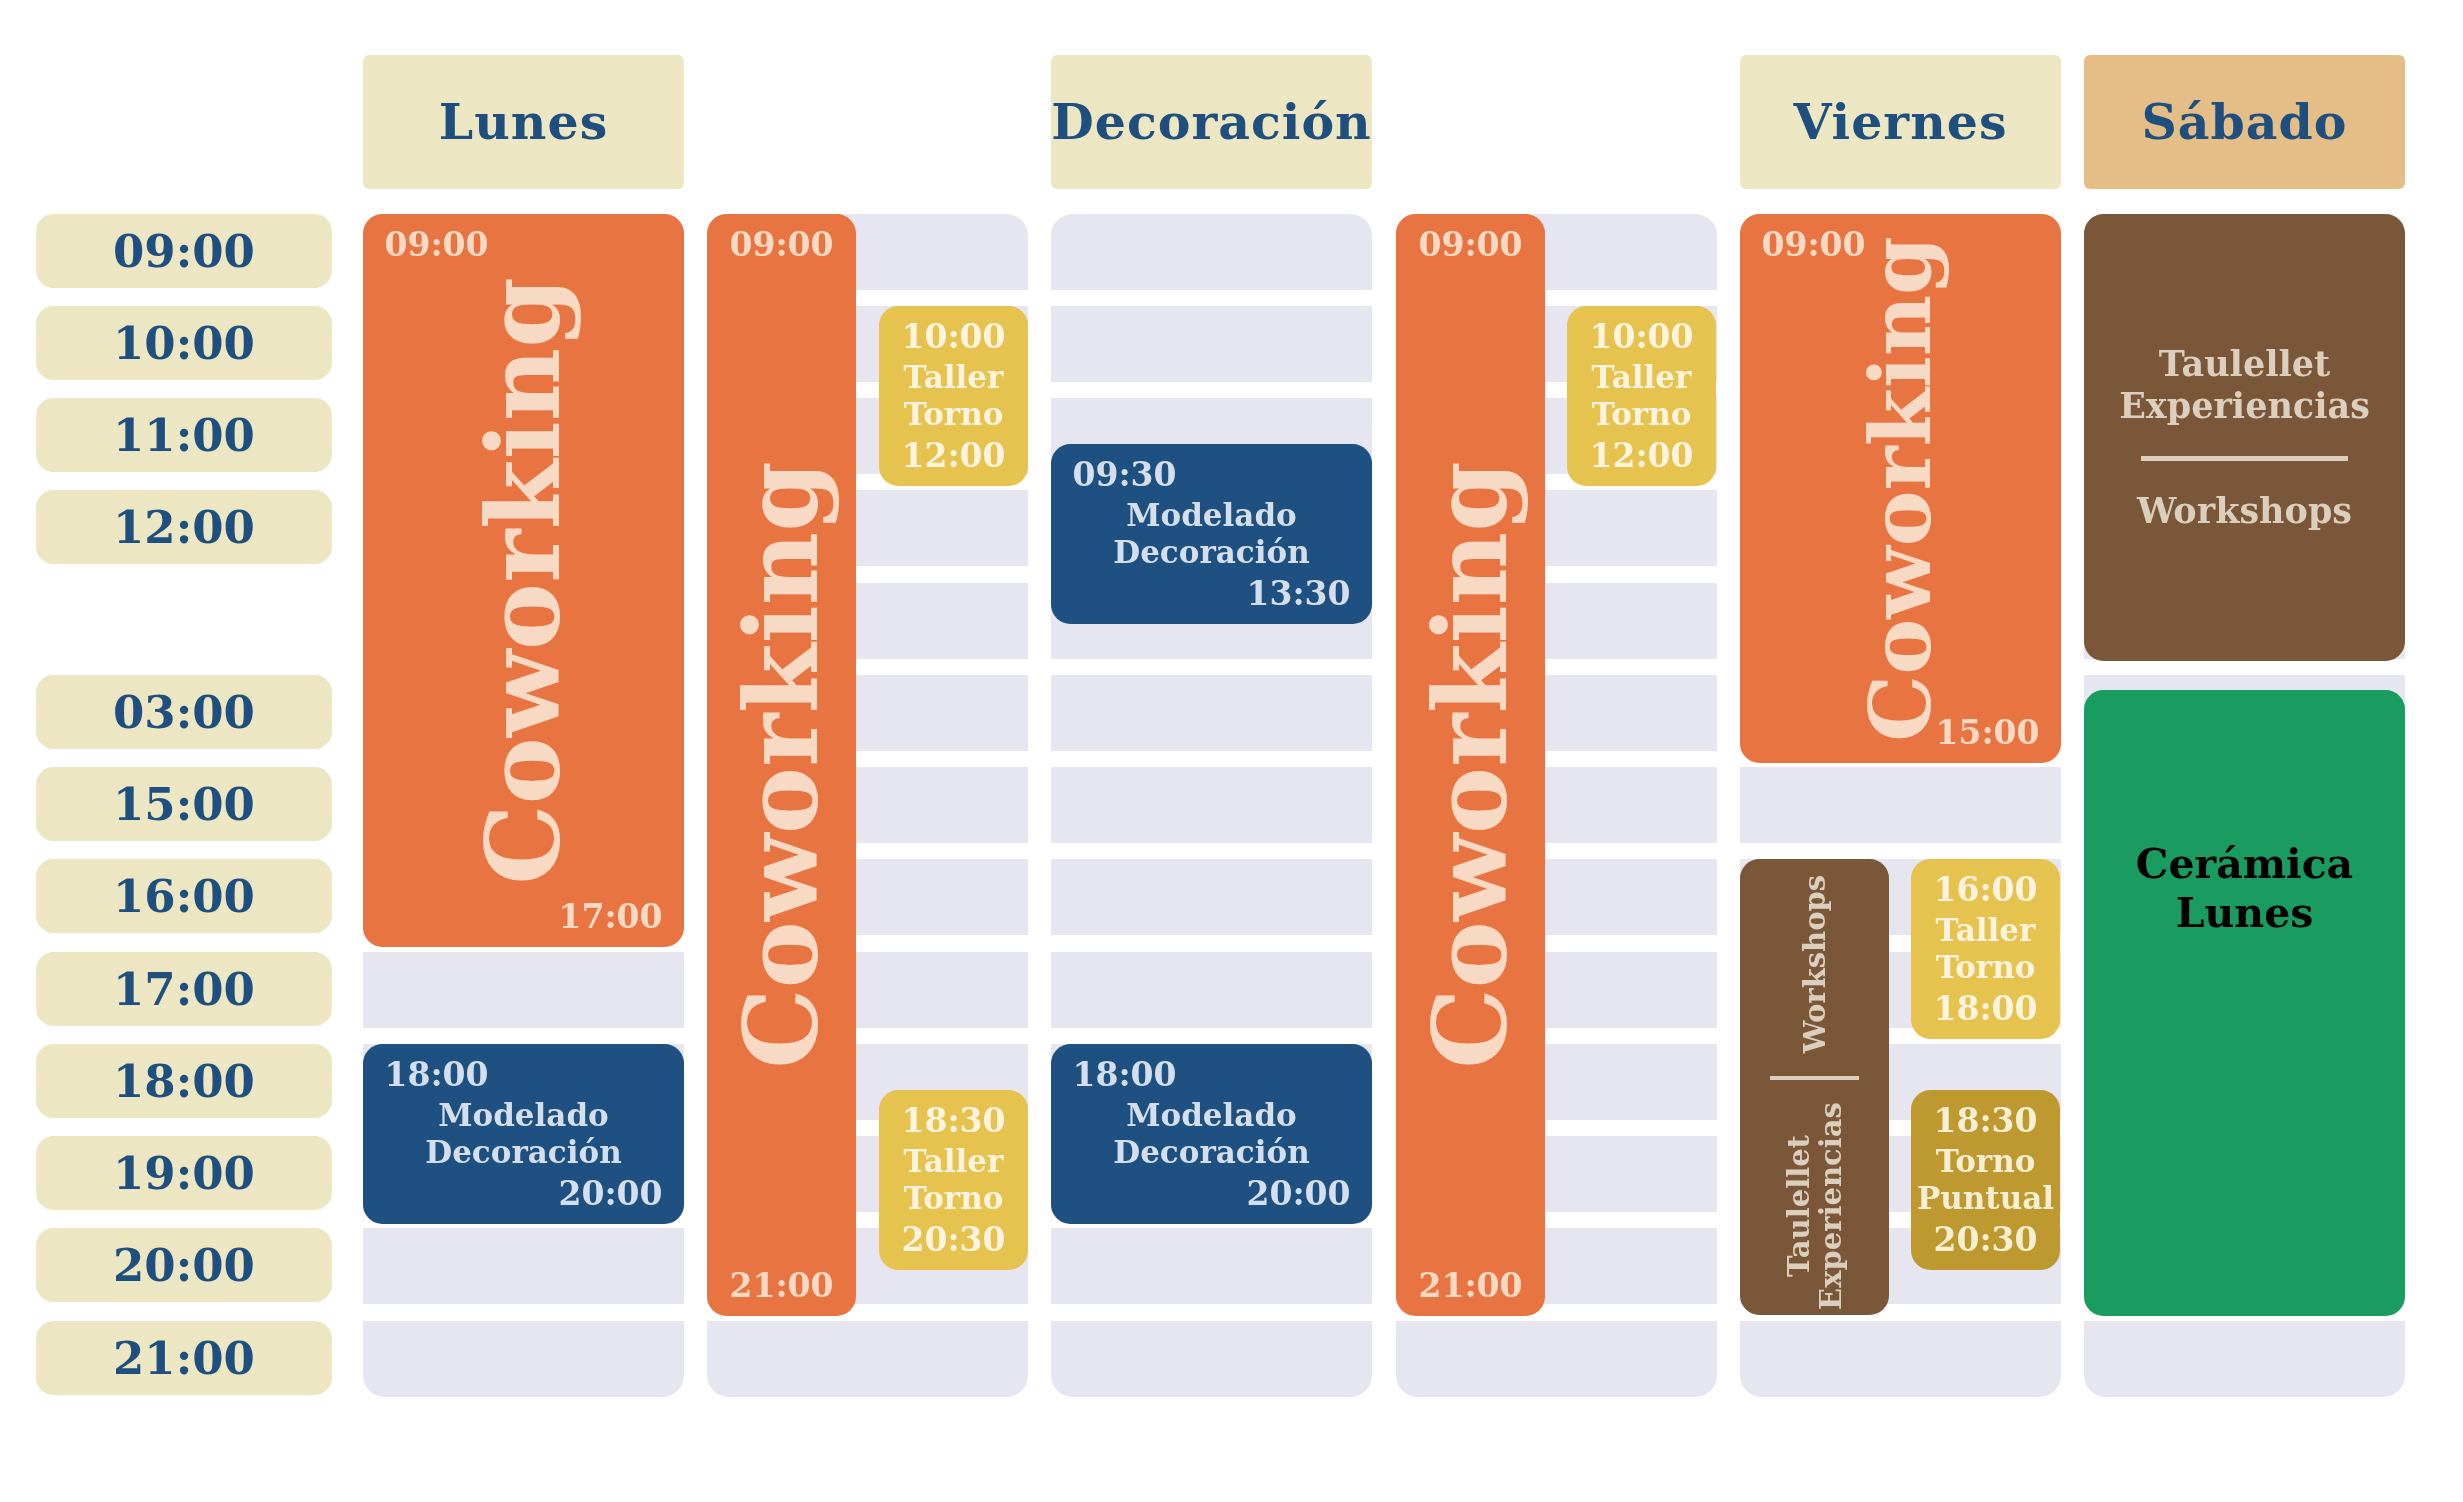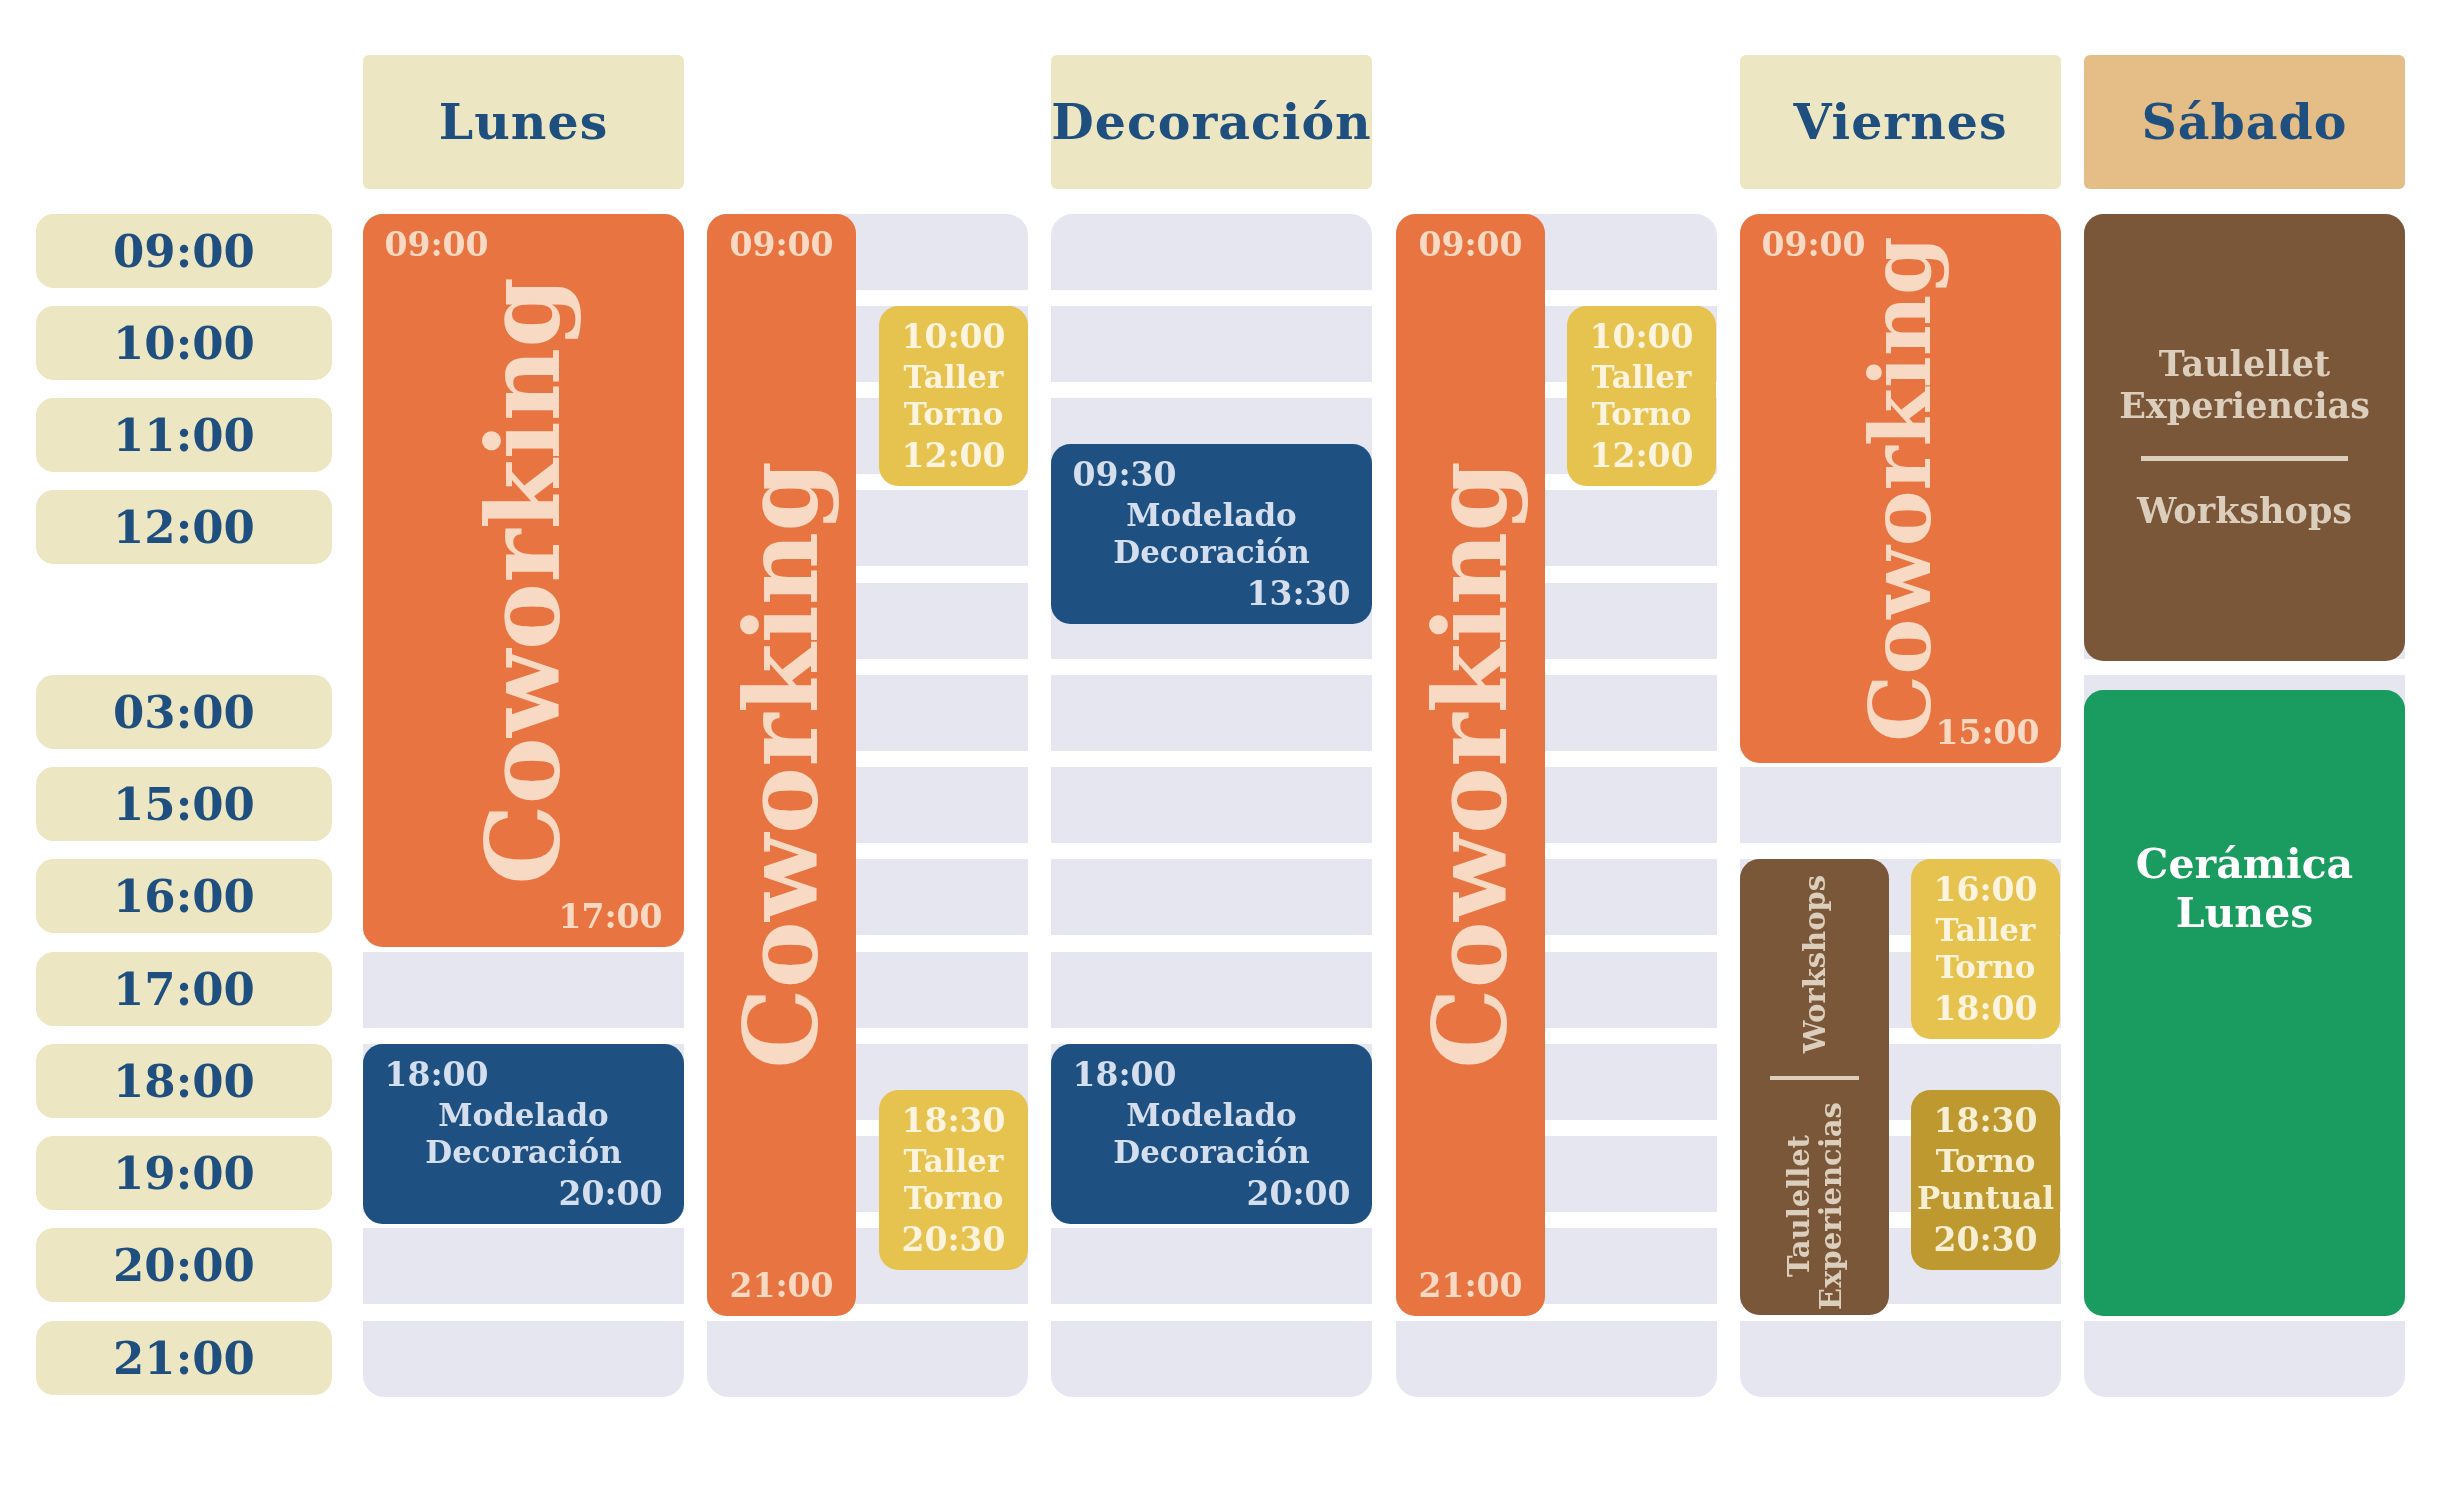--- a/index.html
+++ b/index.html
@@ -248,20 +248,20 @@
         <div class="lines" style="font-size: 35px;">
           <div>Taulellet</div>
           <div>Experiencias</div>
         </div>
         <div class="divider-h" style="background: rgb(220, 206, 188);"></div>
         <div class="lines" style="font-size: 35px;">
           <div>Workshops</div>
         </div>
       </div>
     </div>
-    <div class="ev" style="left: 2084px; top: 690px; width: 321px; height: 626px; background: rgb(26, 155, 95); color: #ffffff;">
+    <div class="ev" style="left: 2084px; top: 690px; width: 321px; height: 626px; background: rgb(26, 155, 95); color: #000000;">
       <div class="title-h title-upper" style="font-size: 41px;">
         <div>Cerámica</div>
         <div>Lunes</div>
       </div>
     </div>
   </div>
 
 
 </body></html>

